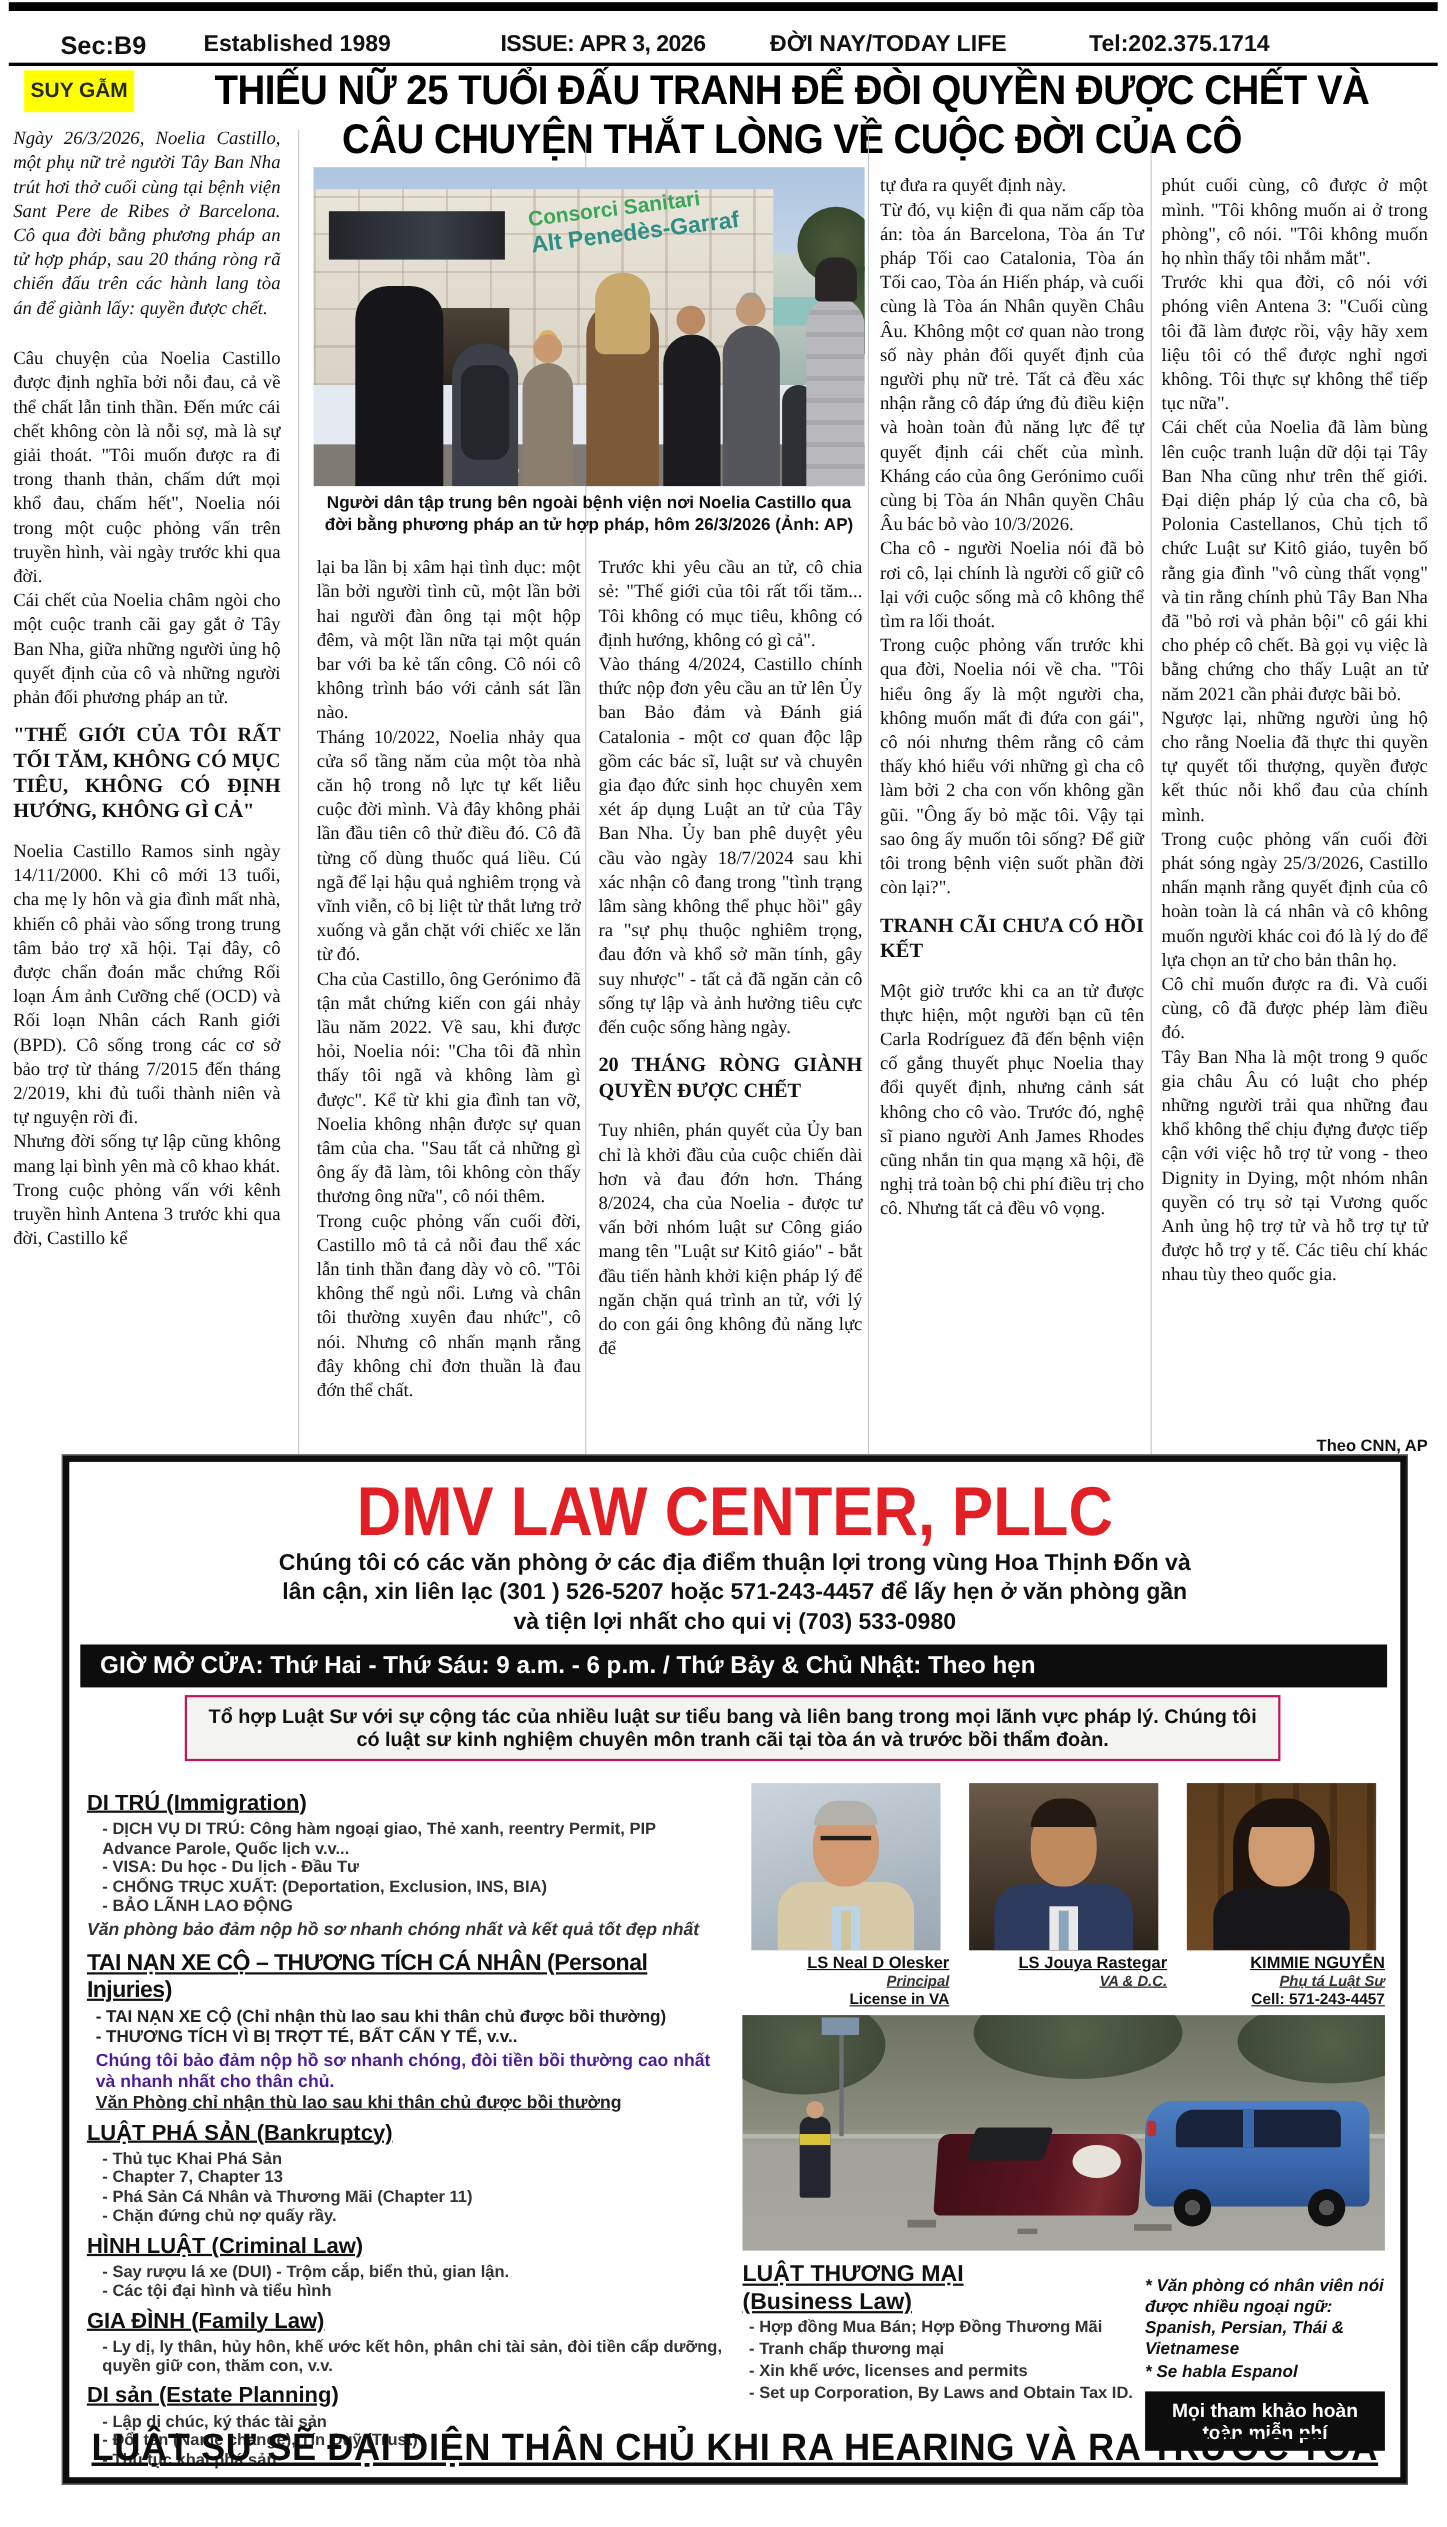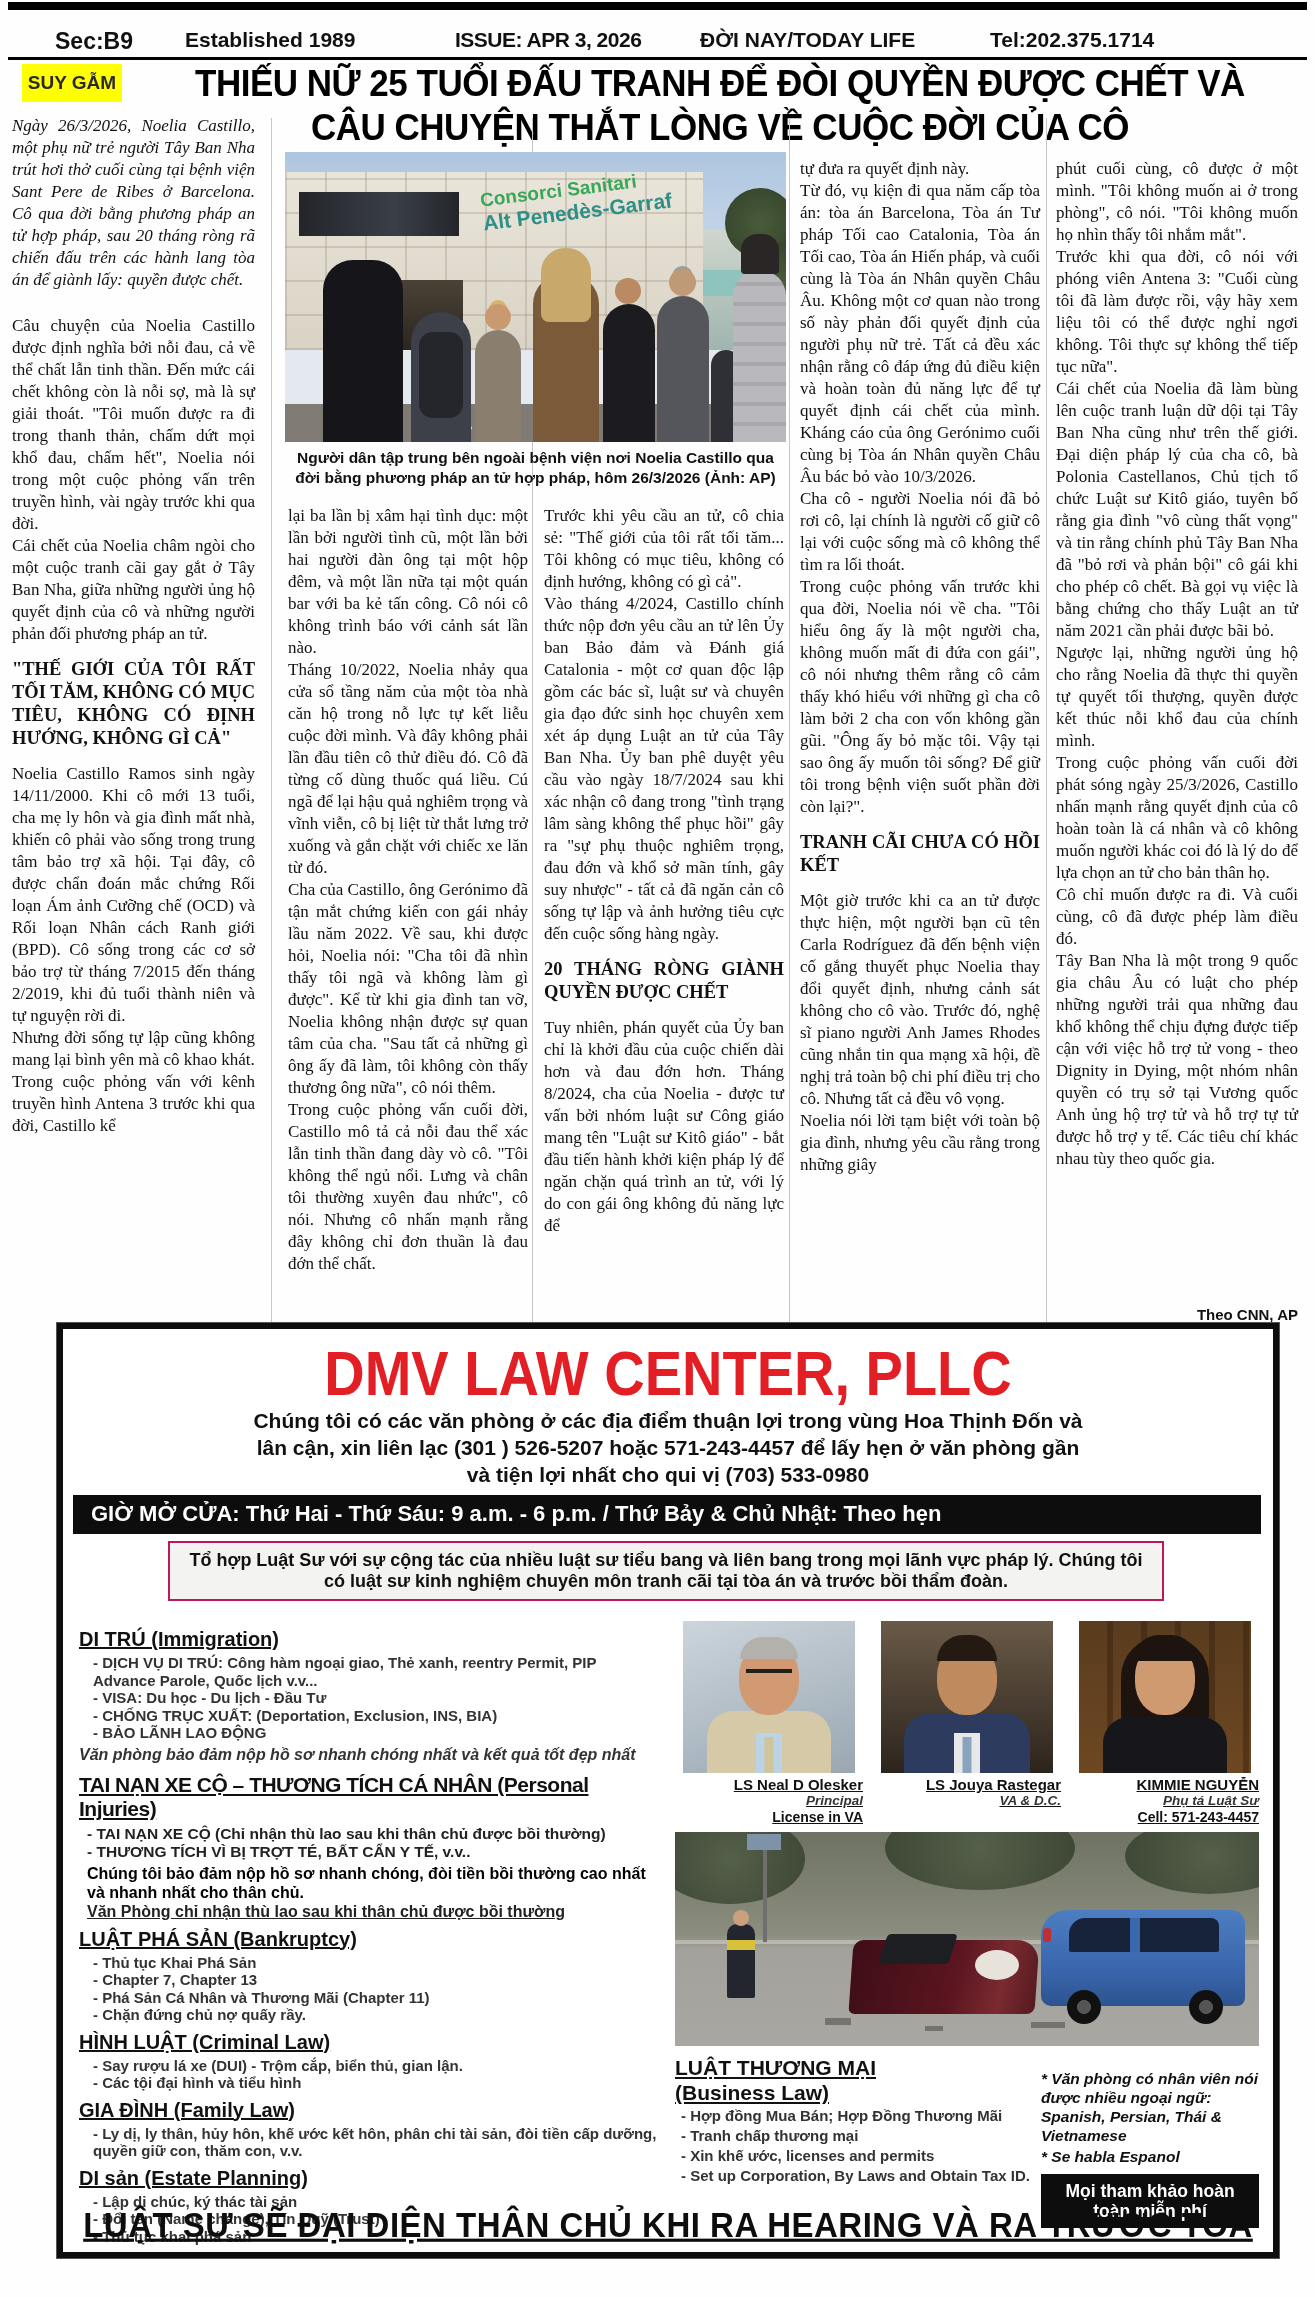--- a/index.html
+++ b/index.html
@@ -102,21 +102,21 @@
               background:#f3f3f1; font-weight:bold; font-size:18px; line-height:21px;
               text-align:center; padding:7px 16px; }
 
   .ad-left { position:absolute; left:16px; top:292px; width:580px; }
   .ad-left p { margin:0; }
   .ad-left .h  { font-size:20px; font-weight:800; text-decoration:underline; margin:7px 0 3px; }
   .ad-left .hb { font-size:21px; font-weight:800; text-decoration:underline; margin:9px 0 4px; letter-spacing:-0.5px; }
   .ad-left .i  { font-size:15px; line-height:17.5px; font-weight:bold; color:#333; padding-left:14px; }
   .ad-left .i2 { font-size:15.5px; line-height:18px; font-weight:bold; color:#222; padding-left:8px; }
   .ad-left .n  { font-size:16px; line-height:19px; font-weight:bold; font-style:italic; color:#333; margin:3px 0 4px; }
-  .ad-left .nb { font-size:16px; line-height:19px; font-weight:bold; color:#000000; padding-left:8px; margin-top:3px; }
+  .ad-left .nb { font-size:16px; line-height:19px; font-weight:bold; color:#4c1d95; padding-left:8px; margin-top:3px; }
   .ad-left .nu { font-size:16px; line-height:19px; font-weight:bold; color:#222; padding-left:8px;
                  text-decoration:underline; margin-bottom:4px; }
 
   .ad-right { position:absolute; left:612px; top:292px; width:584px; }
   .prow { display:flex; justify-content:space-between; }
   .pcell { width:188px; text-align:right;text-decoration:underline; }
   .pimg { position:relative; width:172px; height:152px; margin:0 auto; overflow:hidden; }
   .p1 .pimg { background:linear-gradient(160deg,#ccd5dc,#9aa7b1); }
   .p2 .pimg { background:linear-gradient(180deg,#6a5a48,#2c241c); }
   .p3 .pimg { background:linear-gradient(rgba(46,34,20,.45),rgba(46,34,20,.2)),
@@ -270,21 +270,20 @@
       <p class="subhead">20 THÁNG RÒNG GIÀNH QUYỀN ĐƯỢC CHẾT</p>
       <p>Tuy nhiên, phán quyết của Ủy ban chỉ là khởi đầu của cuộc chiến dài hơn và đau đớn hơn. Tháng 8/2024, cha của Noelia - được tư vấn bởi nhóm luật sư Công giáo mang tên "Luật sư Kitô giáo" - bắt đầu tiến hành khởi kiện pháp lý để ngăn chặn quá trình an tử, với lý do con gái ông không đủ năng lực để</p>
     </div>
   <div class="acol col4">
       <p>tự đưa ra quyết định này.</p>
       <p>Từ đó, vụ kiện đi qua năm cấp tòa án: tòa án Barcelona, Tòa án Tư pháp Tối cao Catalonia, Tòa án Tối cao, Tòa án Hiến pháp, và cuối cùng là Tòa án Nhân quyền Châu Âu. Không một cơ quan nào trong số này phản đối quyết định của người phụ nữ trẻ. Tất cả đều xác nhận rằng cô đáp ứng đủ điều kiện và hoàn toàn đủ năng lực để tự quyết định cái chết của mình. Kháng cáo của ông Gerónimo cuối cùng bị Tòa án Nhân quyền Châu Âu bác bỏ vào 10/3/2026.</p>
       <p>Cha cô - người Noelia nói đã bỏ rơi cô, lại chính là người cố giữ cô lại với cuộc sống mà cô không thể tìm ra lối thoát.</p>
       <p>Trong cuộc phỏng vấn trước khi qua đời, Noelia nói về cha. "Tôi hiểu ông ấy là một người cha, không muốn mất đi đứa con gái", cô nói nhưng thêm rằng cô cảm thấy khó hiểu với những gì cha cô làm bởi 2 cha con vốn không gần gũi. "Ông ấy bỏ mặc tôi. Vậy tại sao ông ấy muốn tôi sống? Để giữ tôi trong bệnh viện suốt phần đời còn lại?".</p>
       <p class="subhead">TRANH CÃI CHƯA CÓ HỒI KẾT</p>
       <p>Một giờ trước khi ca an tử được thực hiện, một người bạn cũ tên Carla Rodríguez đã đến bệnh viện cố gắng thuyết phục Noelia thay đổi quyết định, nhưng cảnh sát không cho cô vào. Trước đó, nghệ sĩ piano người Anh James Rhodes cũng nhắn tin qua mạng xã hội, đề nghị trả toàn bộ chi phí điều trị cho cô. Nhưng tất cả đều vô vọng.</p>
-      <p>Noelia nói lời tạm biệt với toàn bộ gia đình, nhưng yêu cầu rằng trong những giây</p>
     </div>
   <div class="acol col5">
       <p>phút cuối cùng, cô được ở một mình. "Tôi không muốn ai ở trong phòng", cô nói. "Tôi không muốn họ nhìn thấy tôi nhắm mắt".</p>
       <p>Trước khi qua đời, cô nói với phóng viên Antena 3: "Cuối cùng tôi đã làm được rồi, vậy hãy xem liệu tôi có thể được nghỉ ngơi không. Tôi thực sự không thể tiếp tục nữa".</p>
       <p>Cái chết của Noelia đã làm bùng lên cuộc tranh luận dữ dội tại Tây Ban Nha cũng như trên thế giới. Đại diện pháp lý của cha cô, bà Polonia Castellanos, Chủ tịch tổ chức Luật sư Kitô giáo, tuyên bố rằng gia đình "vô cùng thất vọng" và tin rằng chính phủ Tây Ban Nha đã "bỏ rơi và phản bội" cô gái khi cho phép cô chết. Bà gọi vụ việc là bằng chứng cho thấy Luật an tử năm 2021 cần phải được bãi bỏ.</p>
       <p>Ngược lại, những người ủng hộ cho rằng Noelia đã thực thi quyền tự quyết tối thượng, quyền được kết thúc nỗi khổ đau của chính mình.</p>
       <p>Trong cuộc phỏng vấn cuối đời phát sóng ngày 25/3/2026, Castillo nhấn mạnh rằng quyết định của cô hoàn toàn là cá nhân và cô không muốn người khác coi đó là lý do để lựa chọn an tử cho bản thân họ.</p>
       <p>Cô chỉ muốn được ra đi. Và cuối cùng, cô đã được phép làm điều đó.</p>
       <p>Tây Ban Nha là một trong 9 quốc gia châu Âu có luật cho phép những người trải qua những đau khổ không thể chịu đựng được tiếp cận với việc hỗ trợ tử vong - theo Dignity in Dying, một nhóm nhân quyền có trụ sở tại Vương quốc Anh ủng hộ trợ tử và hỗ trợ tự tử được hỗ trợ y tế. Các tiêu chí khác nhau tùy theo quốc gia.</p>
     </div>

